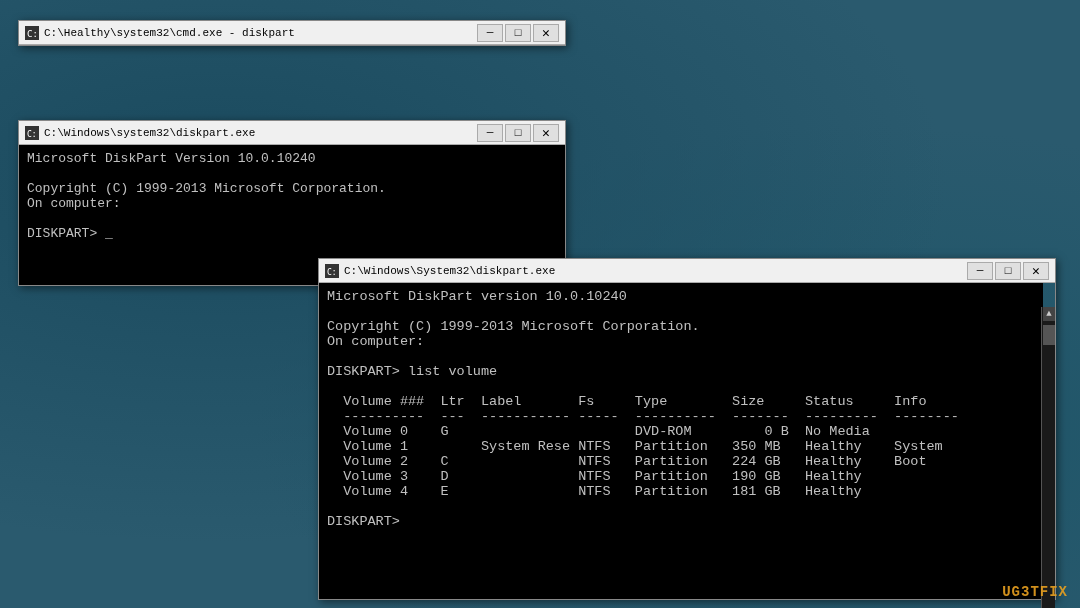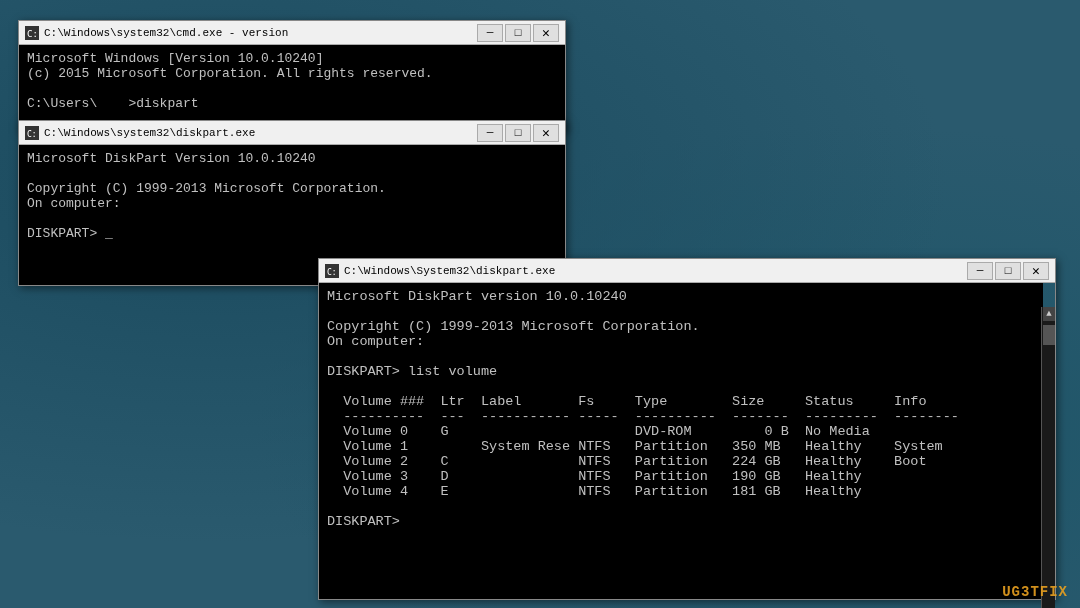--- a/index.html
+++ b/index.html
@@ -171,32 +171,28 @@
 
 <div class="window window-cmd">
   <div class="title-bar">
     <div class="title-bar-left">
       <div class="title-bar-icon">
         <svg width="12" height="12" viewBox="0 0 12 12">
           <rect width="12" height="12" fill="#333"></rect>
           <text x="1" y="10" font-size="9" fill="#fff" font-family="monospace">C:</text>
         </svg>
       </div>
-      <span>C:\Windows\system32\cmd.exe - version</span>
+      <span>C:\Healthy\system32\cmd.exe - diskpart</span>
     </div>
     <div class="title-bar-controls">
       <div class="title-bar-btn">─</div>
       <div class="title-bar-btn">□</div>
       <div class="title-bar-btn close">✕</div>
     </div>
   </div>
-  <div class="console-body">Microsoft Windows [Version 10.0.10240]
-(c) 2015 Microsoft Corporation. All rights reserved.
-
-C:\Users\    &gt;diskpart</div>
 </div>
 
 <div class="window window-diskpart-small">
   <div class="title-bar">
     <div class="title-bar-left">
       <div class="title-bar-icon">
         <svg width="12" height="12" viewBox="0 0 12 12">
           <rect width="12" height="12" fill="#333"></rect>
           <text x="1" y="10" font-size="8" fill="#fff" font-family="monospace">C:</text>
         </svg>

